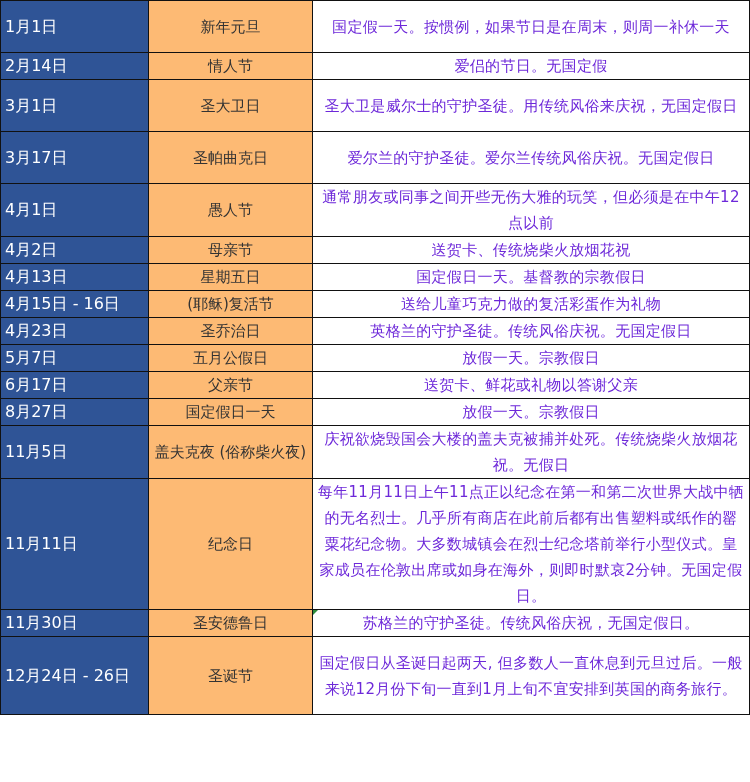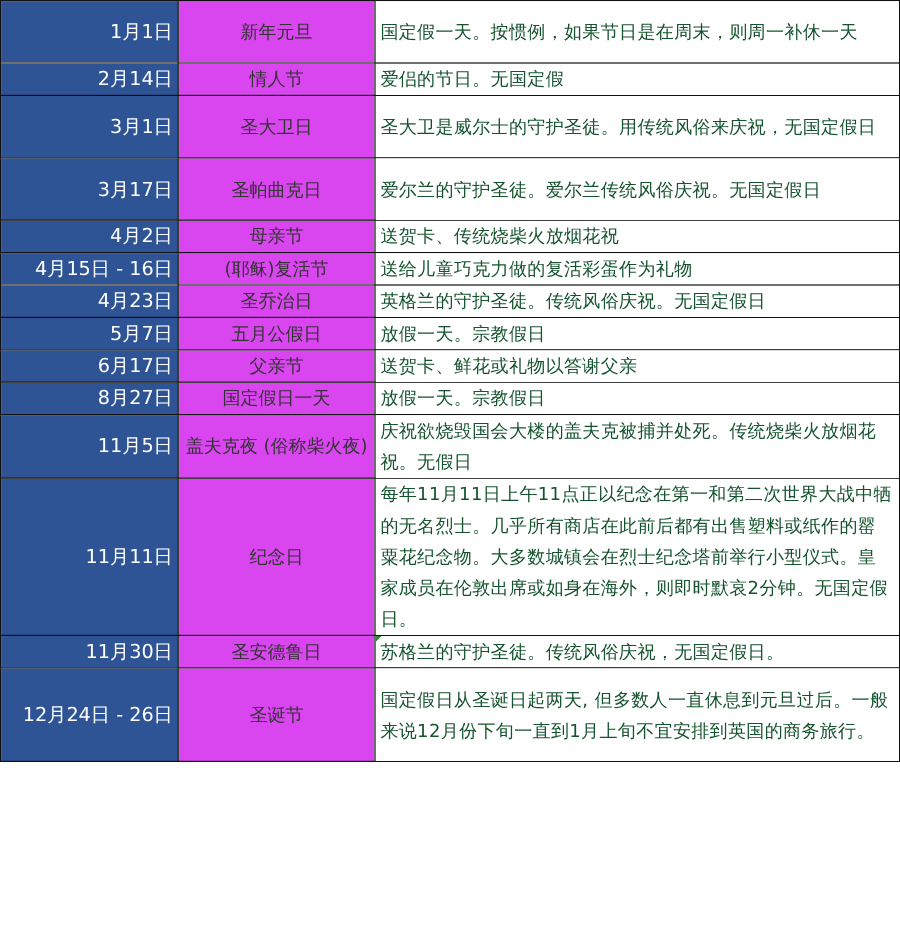--- a/index.html
+++ b/index.html
@@ -15,36 +15,36 @@
   table.holidays td {
     border: 1px solid #111111;
     padding: 0 4px;
     line-height: 26px;
     vertical-align: middle;
     overflow: hidden;
   }
   td.date {
     background: #2f5496;
     color: #ffffff;
-    text-align: right;
+    text-align: left;
     width: 139px;
     font-size: 16px;
     white-space: nowrap;
     margin-top: 32px;
   }
   td.name {
     text-align: center;
     width: 154px;
-    background: #d946ef;
+    background: #fdba74;
     color: #333333;
   }
   td.desc {
-    text-align: left;
+    text-align: center;
     background: #ffffff;
-    color: #14532d;
+    color: #6d28d9;
     position: relative;
     padding-left: 3px;
     letter-spacing: 0.3px;
   }
   td.desc.flag::before {
     content: "";
     position: absolute;
     left: 0; top: 0;
     width: 0; height: 0;
     border-top: 5px solid #2e8b3a;
@@ -78,24 +78,34 @@
     <tr class="h2">
       <td class="date">3月1日</td>
       <td class="name">圣大卫日</td>
       <td class="desc">圣大卫是威尔士的守护圣徒。用传统风俗来庆祝，无国定假日</td>
     </tr>
     <tr class="h2">
       <td class="date">3月17日</td>
       <td class="name">圣帕曲克日</td>
       <td class="desc">爱尔兰的守护圣徒。爱尔兰传统风俗庆祝。无国定假日</td>
     </tr>
+    <tr class="h2">
+      <td class="date">4月1日</td>
+      <td class="name">愚人节</td>
+      <td class="desc">通常朋友或同事之间开些无伤大雅的玩笑，但必须是在中午12点以前</td>
+    </tr>
     <tr class="h1">
       <td class="date">4月2日</td>
       <td class="name">母亲节</td>
       <td class="desc">送贺卡、传统烧柴火放烟花祝</td>
+    </tr>
+    <tr class="h1">
+      <td class="date">4月13日</td>
+      <td class="name">星期五日</td>
+      <td class="desc">国定假日一天。基督教的宗教假日</td>
     </tr>
     <tr class="h1">
       <td class="date">4月15日 - 16日</td>
       <td class="name">(耶稣)复活节</td>
       <td class="desc">送给儿童巧克力做的复活彩蛋作为礼物</td>
     </tr>
     <tr class="h1">
       <td class="date">4月23日</td>
       <td class="name">圣乔治日</td>
       <td class="desc">英格兰的守护圣徒。传统风俗庆祝。无国定假日</td>

